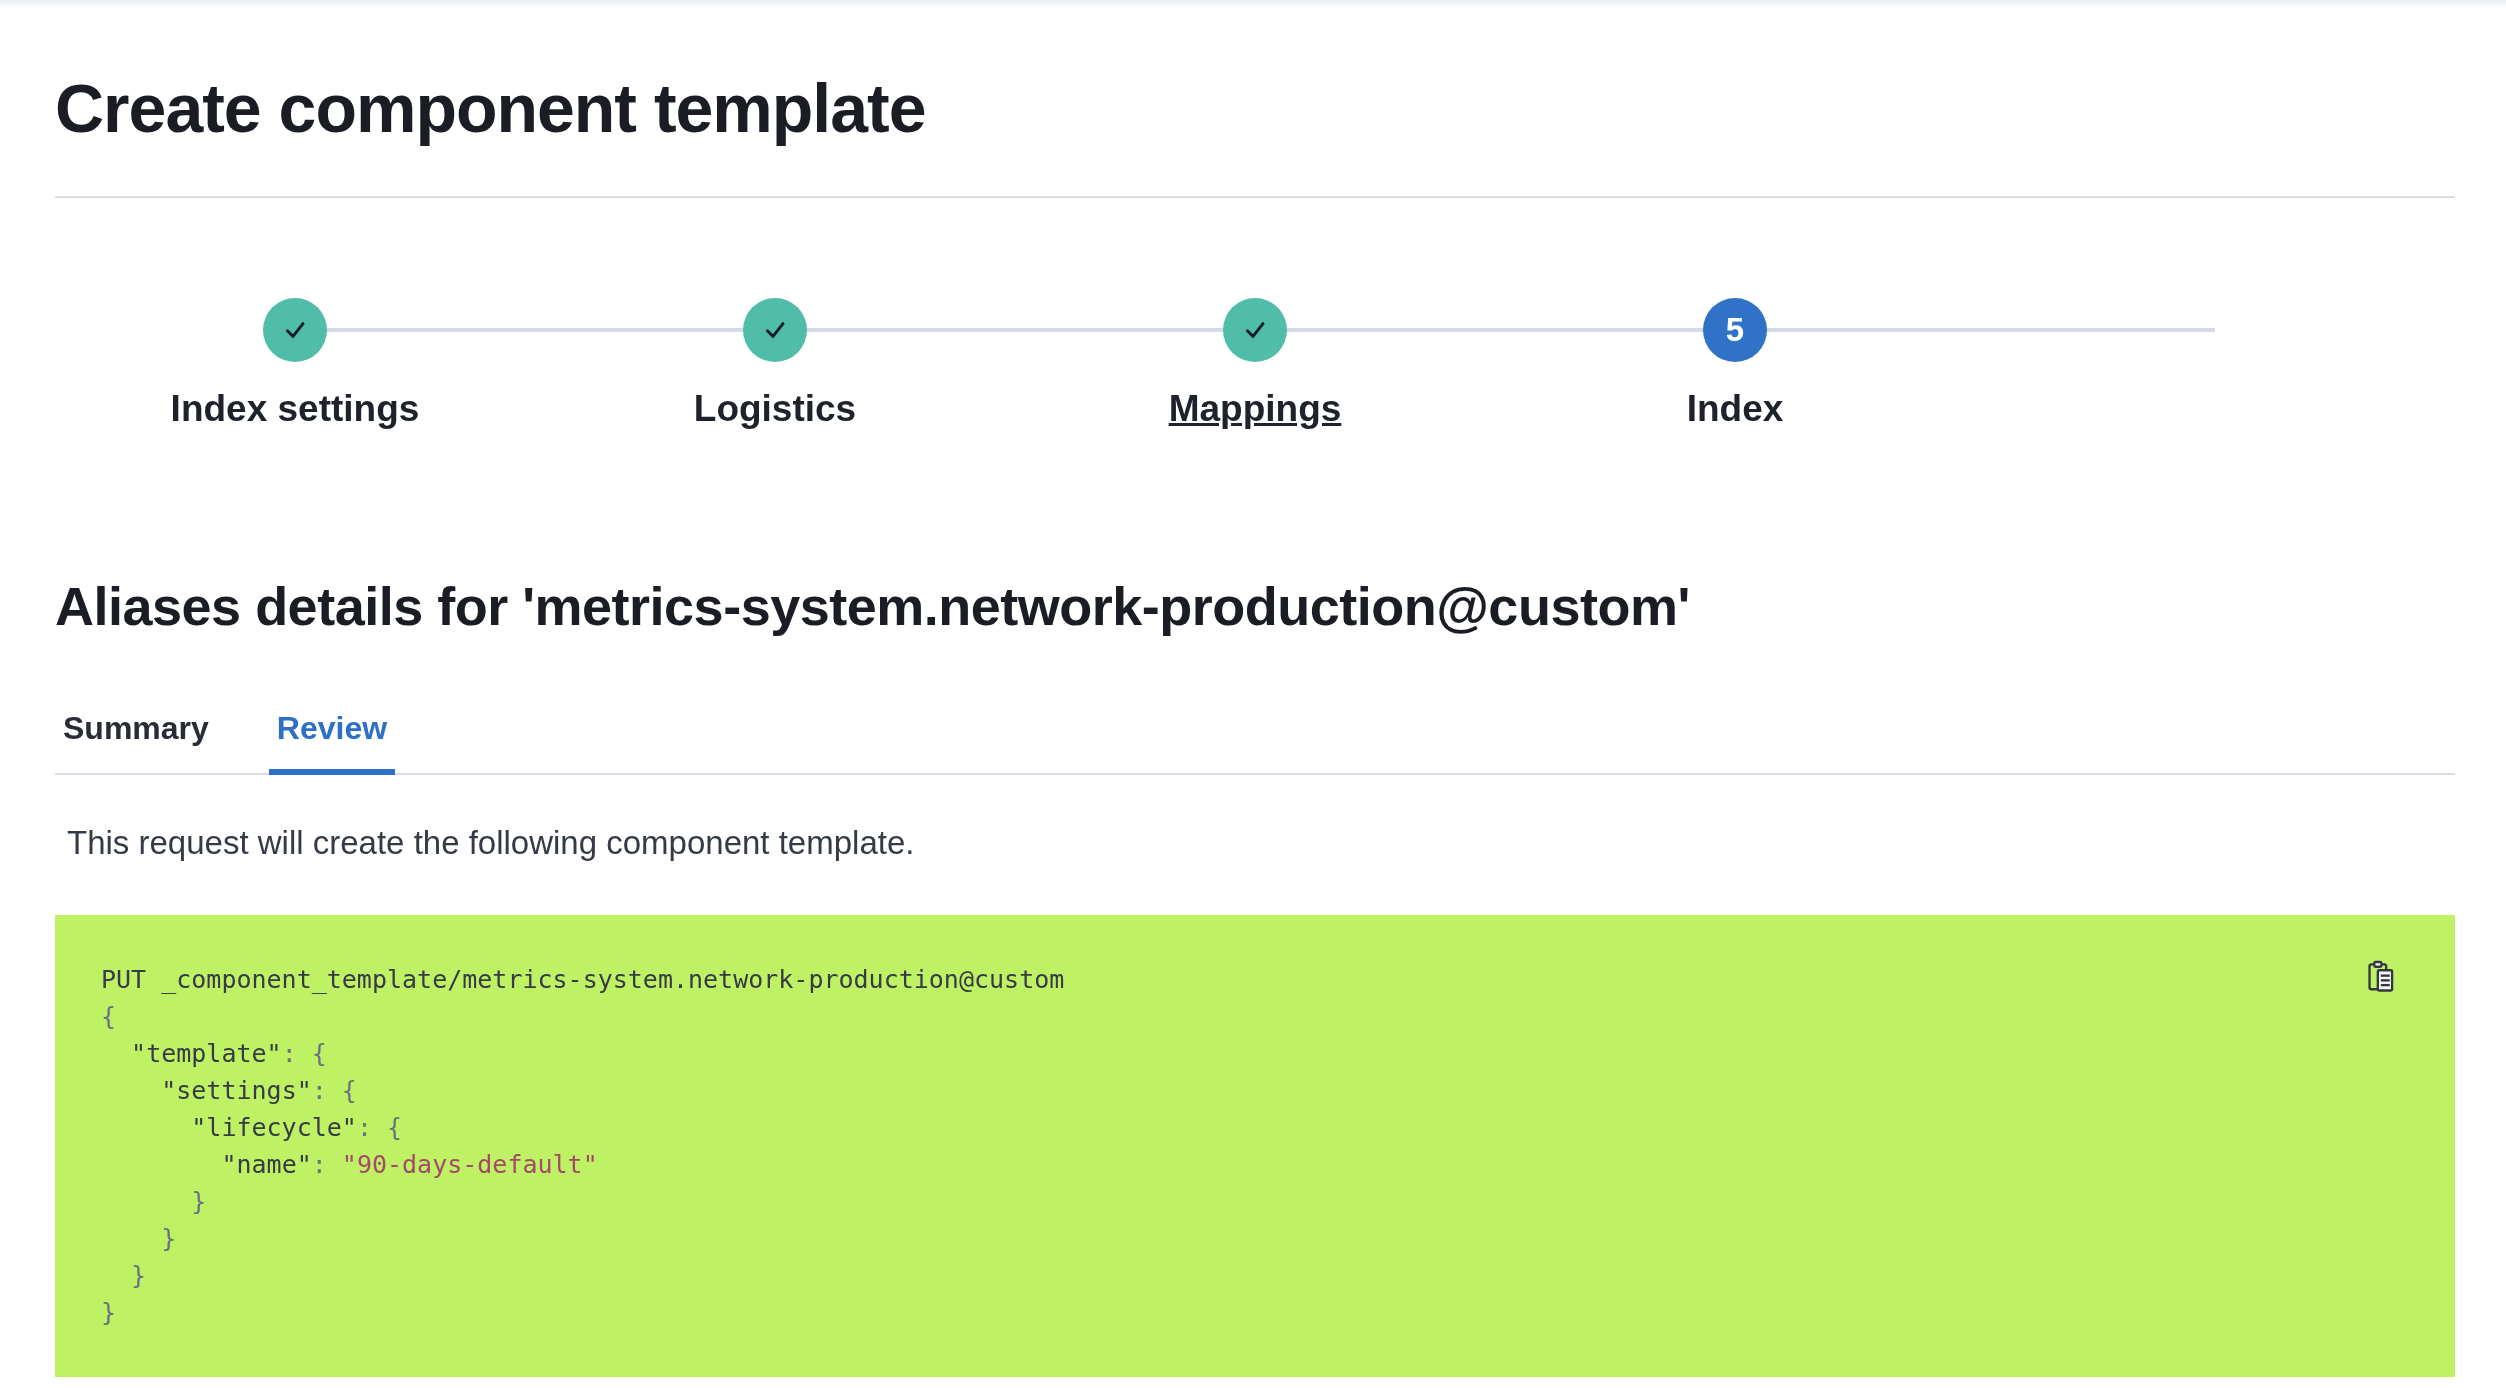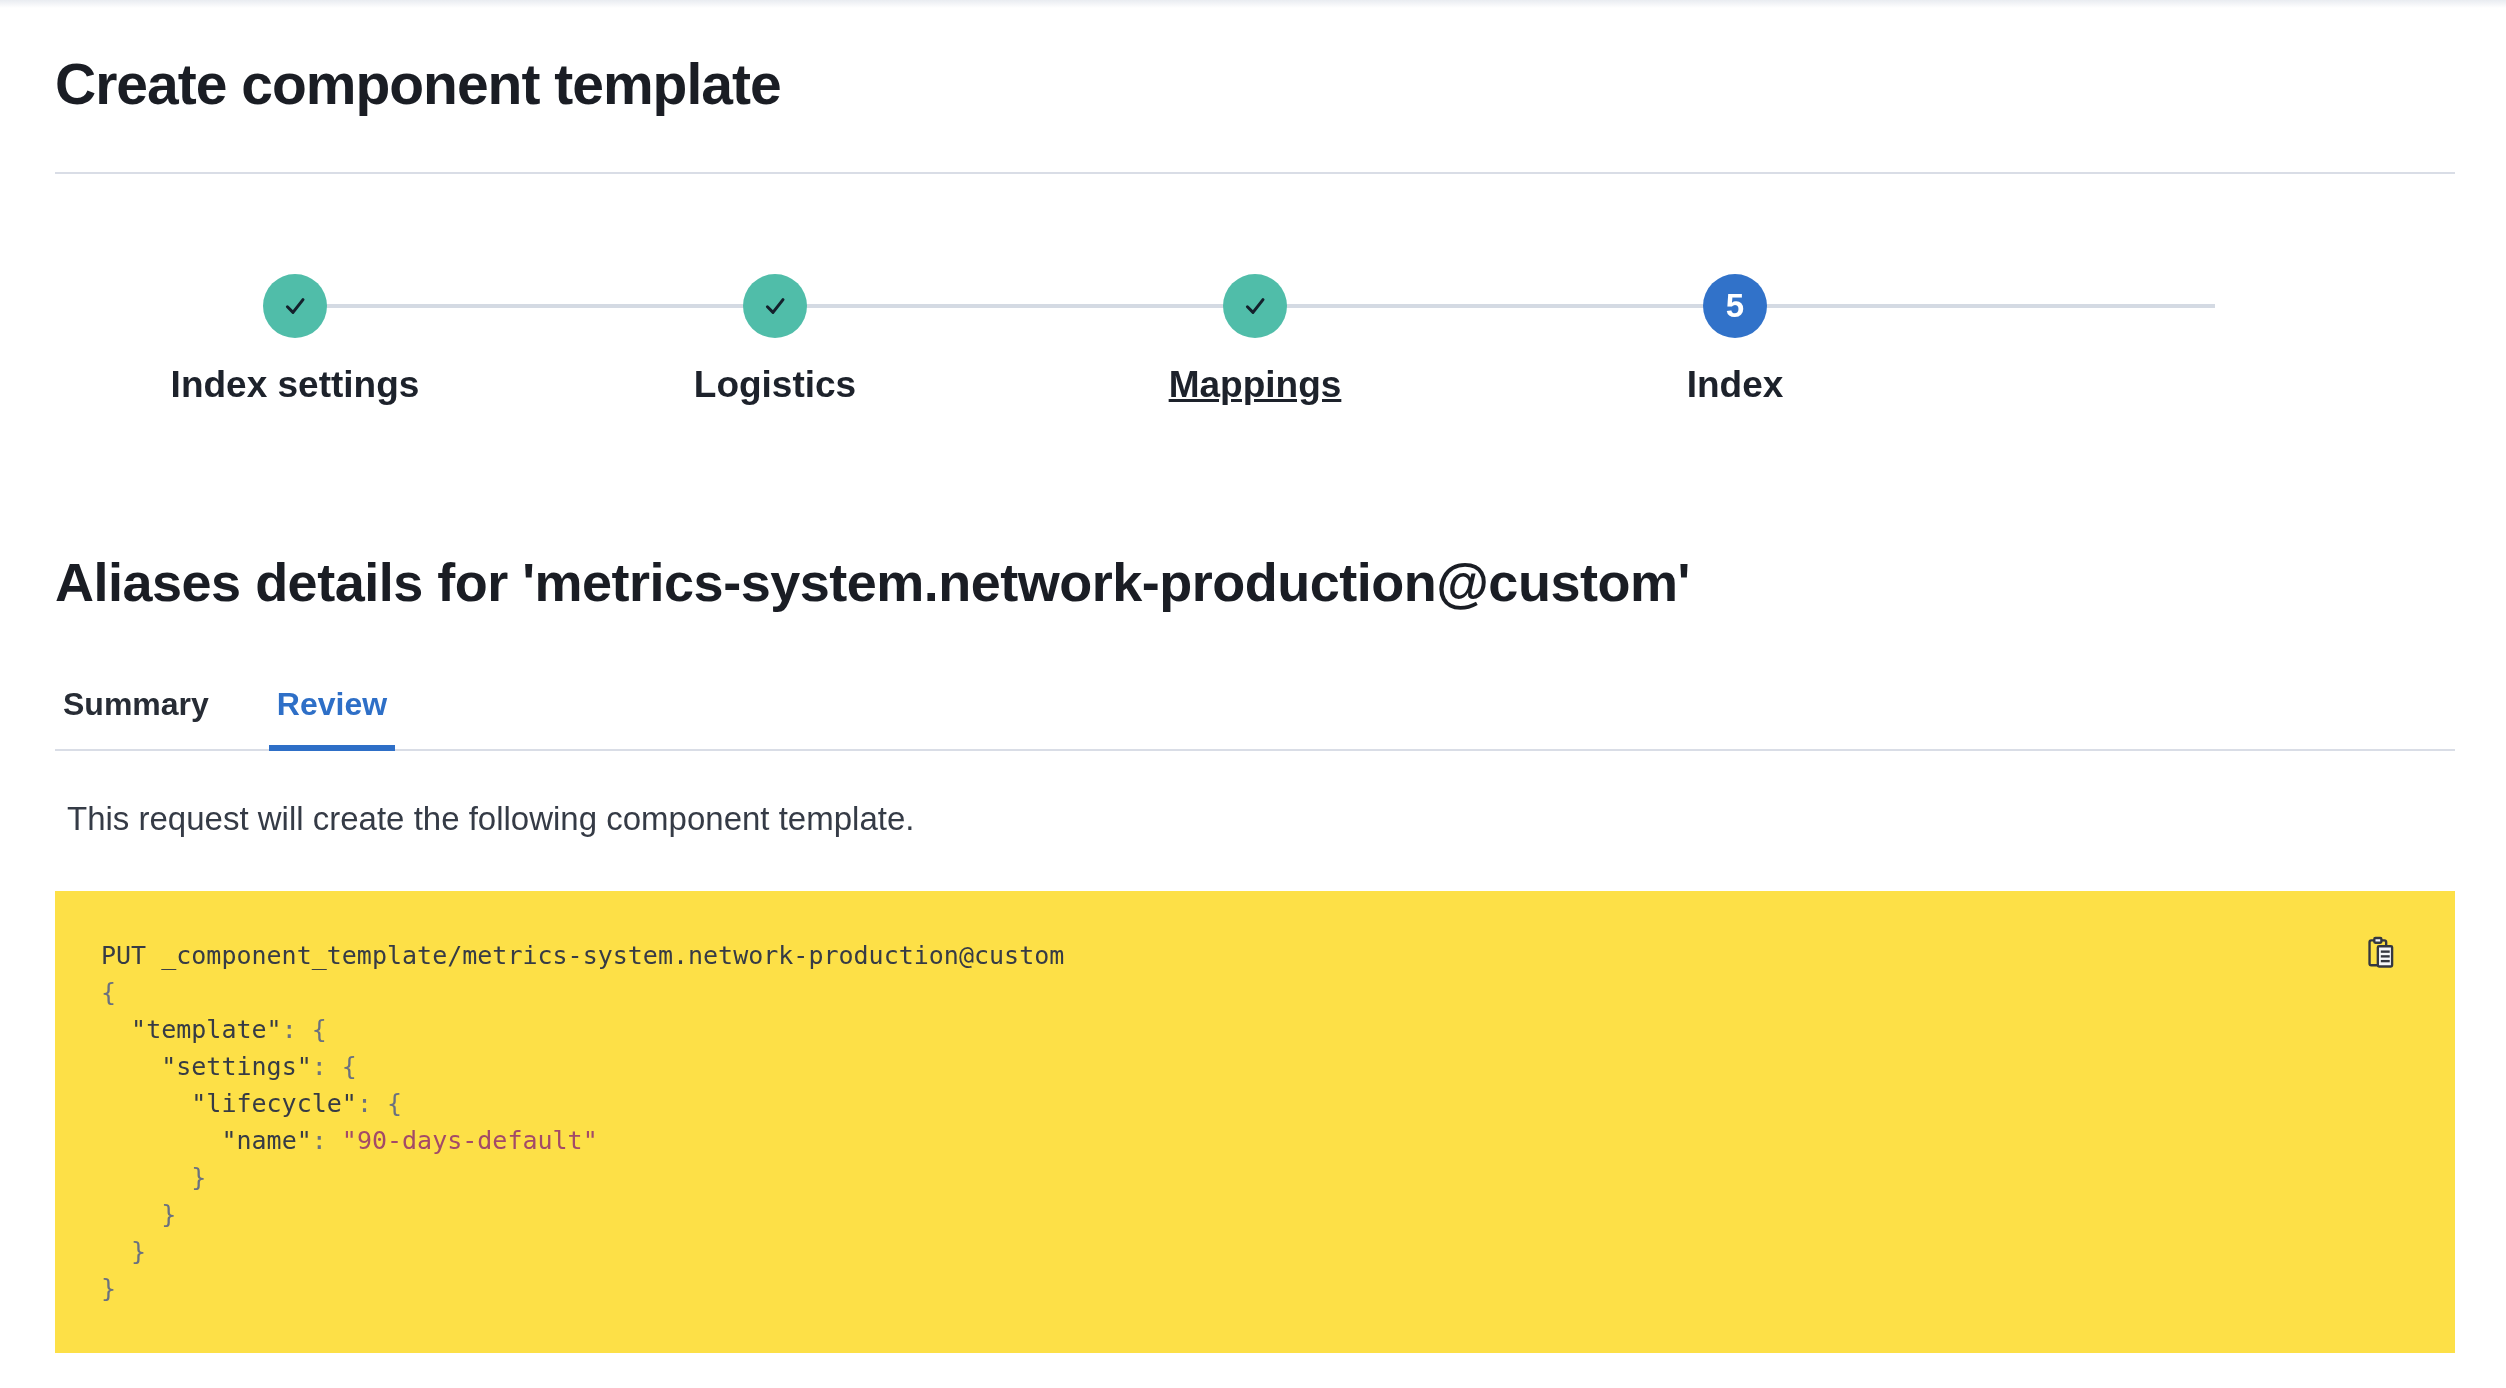--- a/index.html
+++ b/index.html
@@ -8,22 +8,22 @@
     width: 2506px; height: 1388px;
     background: #ffffff;
     font-family: "Liberation Sans", sans-serif;
     color: #343741;
     overflow: hidden;
   }
   .top-fade { height: 8px; background: linear-gradient(#e9ecf1, #ffffff); }
   .content { padding: 0 51px 0 55px; }
 
   .page-title {
-    margin: 36px 0 0;
-    font-size: 57px; line-height: 80px;
+    margin: 60px 0 0;
+    font-size: 68px; line-height: 80px;
     font-weight: 700; color: #1a1d24;
     letter-spacing: -1px;
   }
   .title-rule { border: none; border-top: 2px solid #d9dde6; margin: 48px 0 0; }
 
   
   .stepper { position: relative; margin-top: 100px; height: 190px; }
   .connector { position: absolute; top: 30px; left: 240px; width: 1920px; height: 4px; background: #d4dae3; }
   .steps { position: relative; display: flex; }
   .step { width: 480px; display: flex; flex-direction: column; align-items: center; cursor: pointer; background: none; border: none; padding: 0; font-family: inherit; }
@@ -52,21 +52,21 @@
   }
   .tab.active { color: #2e6fc7; }
   .tab.active::after {
     content: ""; position: absolute; left: 0; right: 0; bottom: -2px;
     height: 6px; background: #2e6fc7;
   }
 
   .request-desc { margin: 44px 12px 0; font-size: 33px; line-height: 48px; color: #353b46; }
 
   
-  .code-block { position: relative; margin-top: 48px; background: #fde047; padding: 46px 130px 46px 46px; }
+  .code-block { position: relative; margin-top: 48px; background: #bef264; padding: 46px 130px 46px 46px; }
   .code {
     margin: 0;
     font-family: "DejaVu Sans Mono", monospace;
     font-size: 25px; line-height: 37px;
     white-space: pre;
   }
   .seg-plain, .seg-key { color: #363b45; }
   .seg-punct { color: #6a7180; }
   .seg-string { color: #a34a68; }
   .copy-btn {

